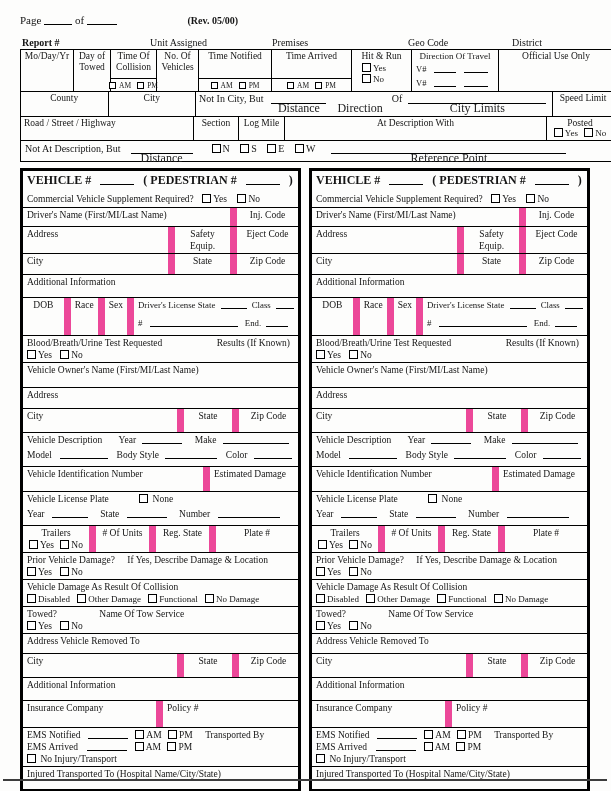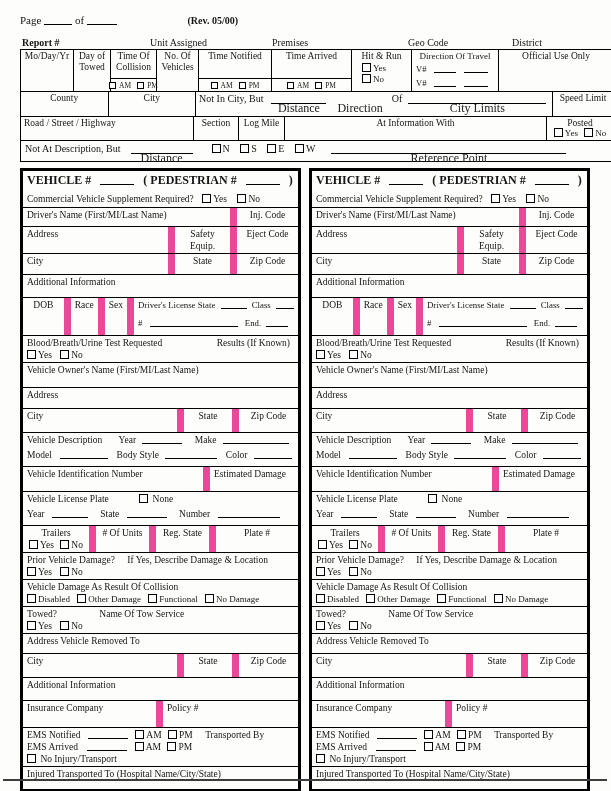--- a/index.html
+++ b/index.html
@@ -201,21 +201,21 @@
         <div class="col" style="width:172px">
           <span>Road / Street / Highway</span>
         </div>
         <div class="col tc" style="width:45px">
           <span>Section</span>
         </div>
         <div class="col tc" style="width:46px">
           <span>Log Mile</span>
         </div>
         <div class="col tc grow">
-          <span>At Information With</span>
+          <span>At Description With</span>
         </div>
         <div class="col tc" style="width:67px">
           <div>Posted</div>
           <div class="nw" style="font-size:9px">
             <span class="cb"></span><span>Yes</span>
             <span class="cb" style="margin-left:4px"></span><span>No</span>
           </div>
         </div>
       </div>
 

